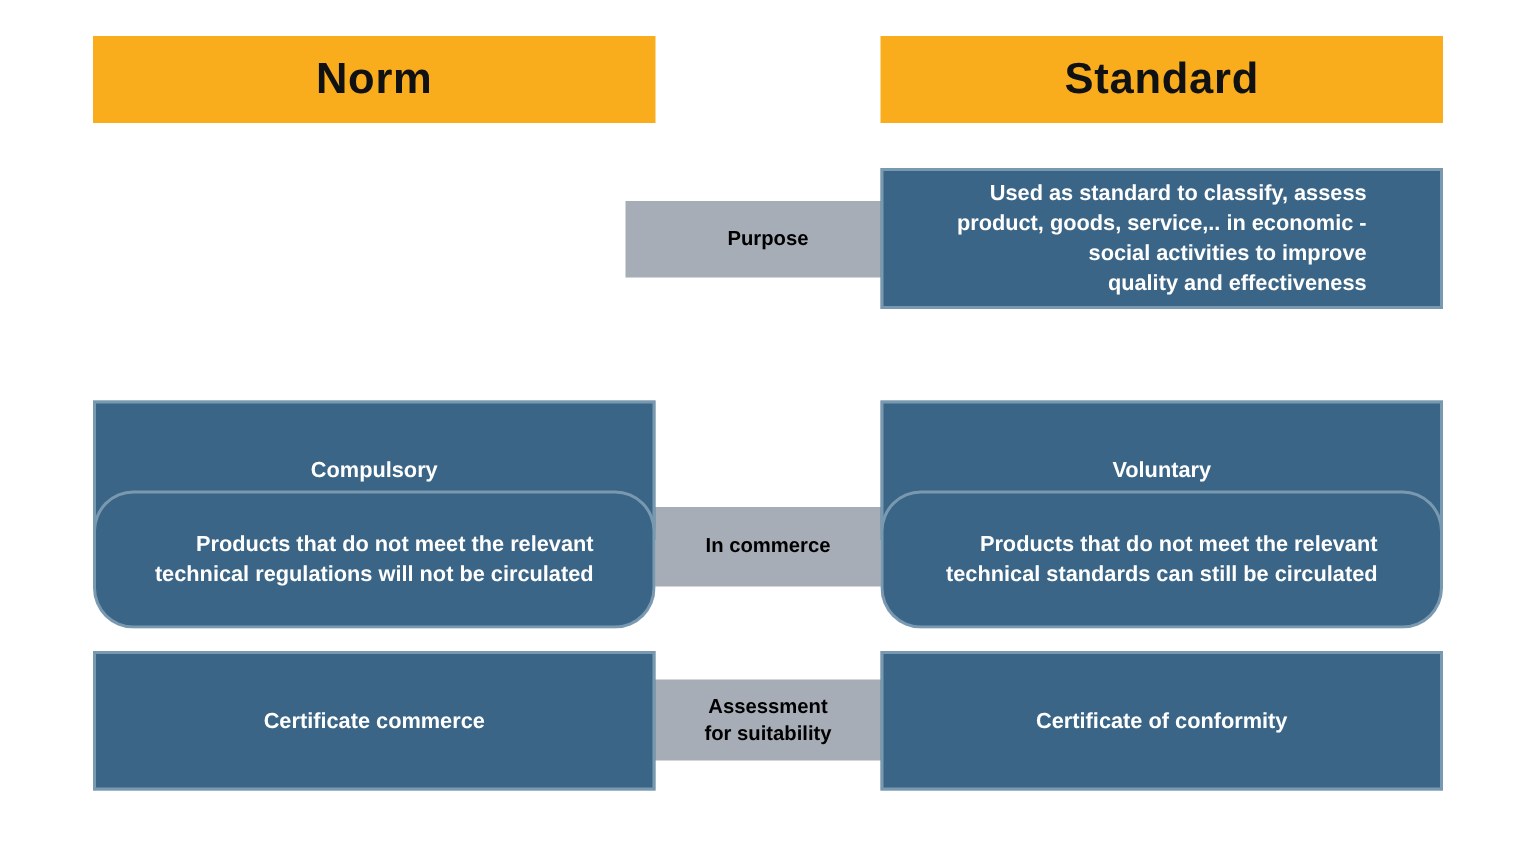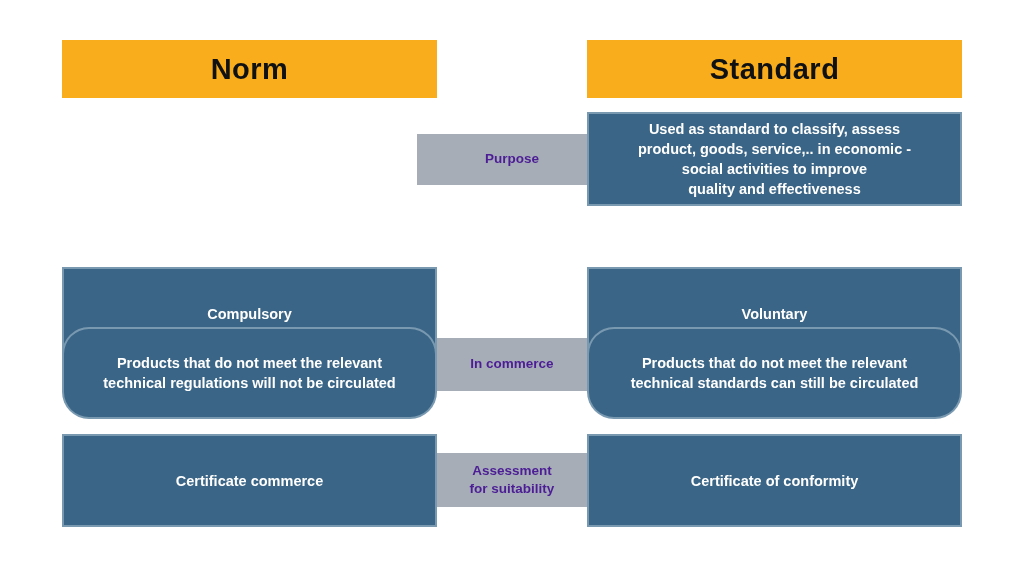--- a/index.html
+++ b/index.html
@@ -10,41 +10,41 @@
   }
   .canvas {
     position: relative;
     width: 1024px;
     height: 571px;
     background: #ffffff;
     overflow: hidden;
   }
   .col-header {
     position: absolute;
-    top: 40px;
+    top: 24px;
     height: 58px;
     width: 375px;
     background: #F9AD1D;
     color: #101113;
     font-size: 29px;
     font-weight: bold;
     letter-spacing: 0.5px;
     display: flex;
     align-items: center;
     justify-content: center;
   }
   .col-header.left  { left: 62px; }
   .col-header.right { left: 587px; }
 
   .connector {
     position: absolute;
     left: 417px;
     width: 190px;
     background: #A6ADB7;
-    color: #4c1d95;
+    color: #000000;
     z-index: 1;
     font-size: 13.5px;
     font-weight: bold;
     line-height: 1.35;
     text-align: center;
     white-space: pre-line;
     display: flex;
     align-items: center;
     justify-content: center;
   }
@@ -52,21 +52,21 @@
     position: absolute;
     width: 375px;
     background: #3A6586;
     border: 2px solid rgba(173, 196, 214, 0.55);
     box-sizing: border-box;
     color: #ffffff;
     z-index: 2;
     font-size: 14.5px;
     font-weight: bold;
     line-height: 1.38;
-    text-align: center;
+    text-align: right;
     white-space: pre-line;
     display: flex;
     align-items: center;
     justify-content: center;
     padding: 4px 14px;
   }
   .cell.left  { left: 62px; }
   .cell.right { left: 587px; }
 
   

